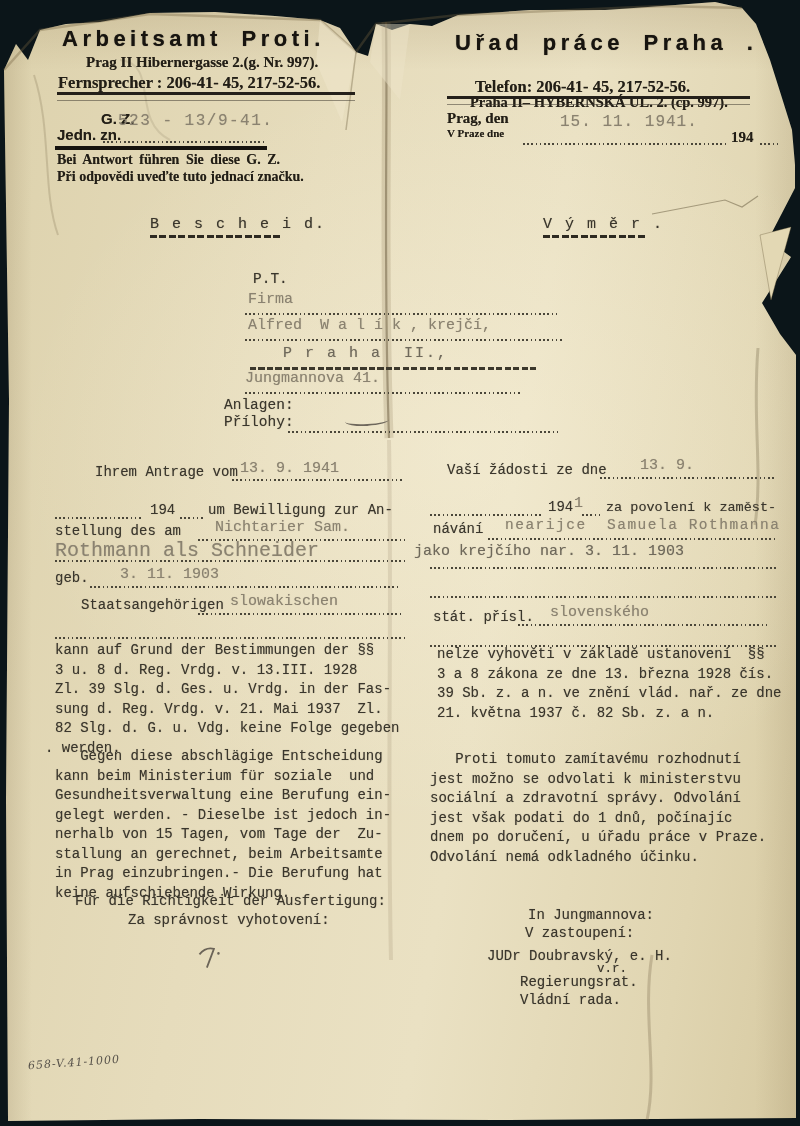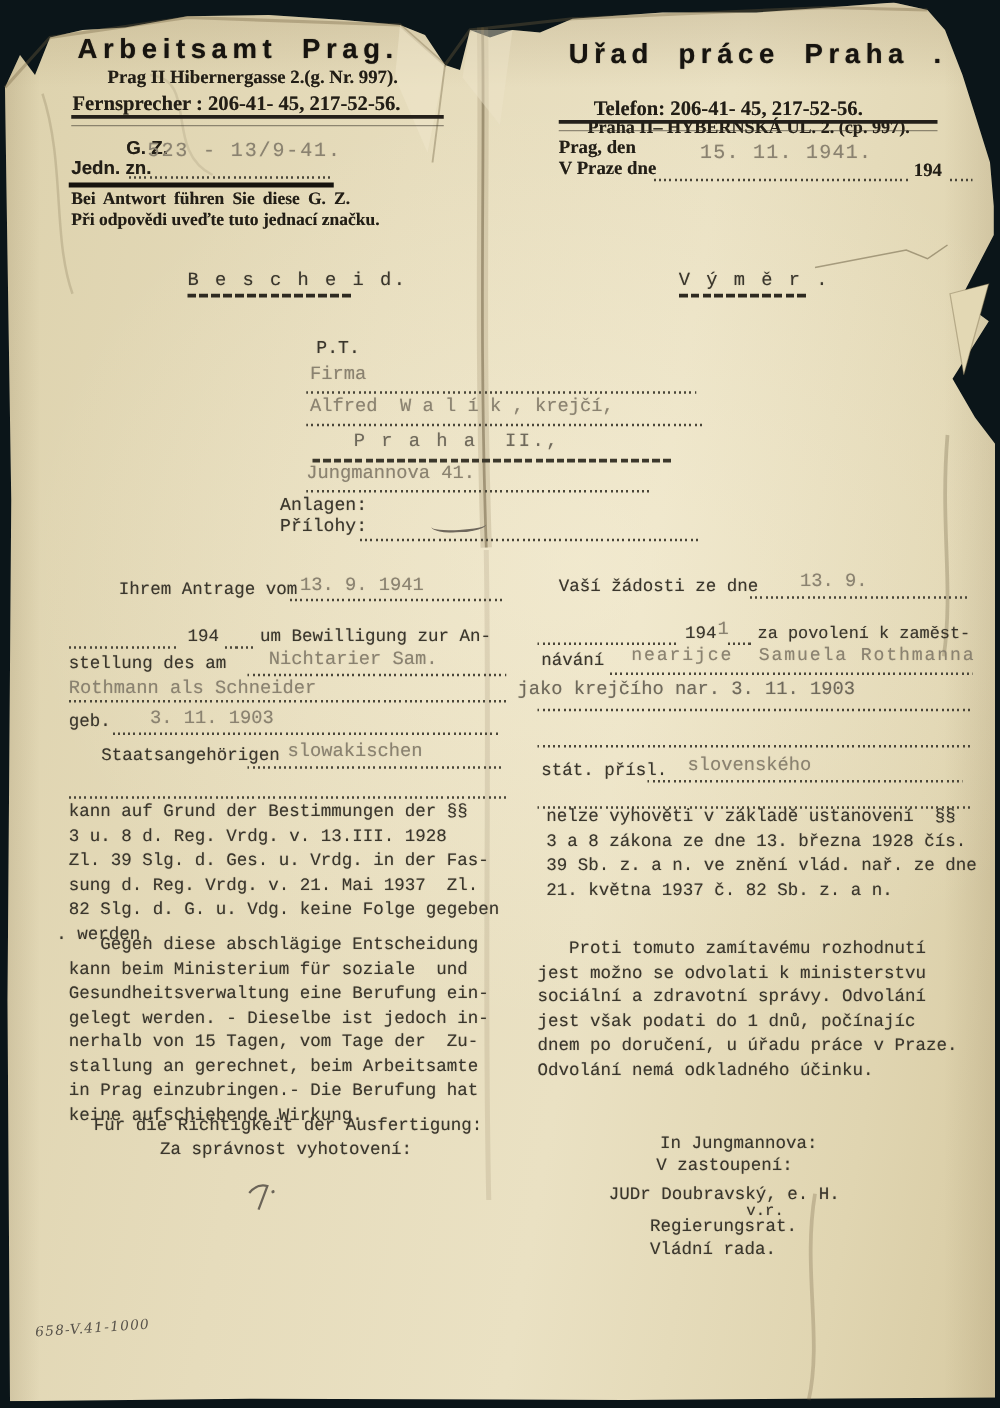--- a/index.html
+++ b/index.html
@@ -53,40 +53,40 @@
     <polygon points="760,235 791,227 771,300" fill="#e3d8b4" stroke="rgba(100,85,55,0.35)" stroke-width="1"></polygon>
 
     <path d="M758,348 C752,420 763,470 755,525" fill="none" stroke="rgba(110,95,65,0.30)" stroke-width="3"></path>
     <path d="M652,955 C642,1015 658,1070 647,1120" fill="none" stroke="rgba(110,95,65,0.28)" stroke-width="3"></path>
     <path d="M34,75 C52,130 42,190 58,235" fill="none" stroke="rgba(110,95,65,0.22)" stroke-width="2"></path>
     <path d="M120,60 C160,64 130,120 170,140" fill="none" stroke="rgba(110,95,65,0.15)" stroke-width="2"></path>
   </svg>
 
   <div class="content">
 
-    <div class="bigtitle" style="left:62px;top:26px;">Arbeitsamt Prag.</div>
+    <div class="bigtitle" style="left:62px;top:26px;">Arbeitsamt Proti.</div>
     <div class="serifb" style="left:86px;top:54px;font-size:15px;">Prag II Hibernergasse 2.(g. Nr. 997).</div>
     <div class="serifb" style="left:58px;top:73px;font-size:16.5px;">Fernsprecher : 206-41- 45, 217-52-56.</div>
     <div class="dblrule" style="left:57px;top:92px;width:298px;"></div>
 
     <div class="bigtitle" style="left:455px;top:30px;">Uřad práce Praha .</div>
     <div class="serifb" style="left:470px;top:58px;font-size:14.5px;margin-top:36px;">Praha II–  HYBERNSKÁ UL. 2. (čp. 997).</div>
     <div class="serifb" style="left:475px;top:77px;font-size:16.5px;">Telefon: 206-41- 45, 217-52-56.</div>
     <div class="dblrule" style="left:447px;top:96px;width:303px;"></div>
 
     <div class="serifb" style="left:57px;top:110px;font-size:15px;font-family:'Liberation Sans',sans-serif;margin-left:44px;">G. Z.</div>
     <div class="serifb" style="left:57px;top:126px;font-size:15px;font-family:'Liberation Sans',sans-serif;">Jedn. zn.</div>
     <div class="mono fill" style="left:118px;top:112px;font-size:16px;letter-spacing:1.5px;">523 - 13/9-41.</div>
     <div class="dots" style="left:103px;top:141px;width:162px;"></div>
     <div class="thickrule" style="left:55px;top:146px;width:212px;height:3.5px;"></div>
     <div class="serifb" style="left:57px;top:152px;font-size:14px;word-spacing:3px;">Bei Antwort führen Sie diese G. Z.</div>
     <div class="serifb" style="left:57px;top:169px;font-size:14px;">Při odpovědi uveďte tuto jednací značku.</div>
 
     <div class="serifb" style="left:447px;top:110px;font-size:15px;">Prag, den</div>
-    <div class="serifb" style="left:447px;top:127px;font-size:15px;">V Praze dne</div>
+    <div class="serifb" style="left:447px;top:127px;font-size:11px;">V Praze dne</div>
     <div class="mono fill" style="left:560px;top:113px;font-size:16px;letter-spacing:1px;">15. 11. 1941.</div>
     <div class="dots" style="left:523px;top:143px;width:205px;"></div>
     <div class="serifb" style="left:731px;top:129px;font-size:15px;">194</div>
     <div class="dots" style="left:760px;top:143px;width:18px;"></div>
 
     <div class="mono" style="left:150px;top:215px;font-size:15px;letter-spacing:2px;">B e s c h e i d.</div>
     <div class="dashline" style="left:150px;top:235px;width:132px;"></div>
     <div class="mono" style="left:543px;top:215px;font-size:15px;letter-spacing:2px;">V ý m ě r .</div>
     <div class="dashline" style="left:543px;top:235px;width:103px;"></div>
 
@@ -107,21 +107,21 @@
     <div class="mono" style="left:95px;top:463px;">Ihrem Antrage vom</div>
     <div class="mono fill" style="left:240px;top:459px;font-size:15px;">13. 9. 1941</div>
     <div class="dots" style="left:232px;top:479px;width:172px;"></div>
     <div class="dots" style="left:55px;top:517px;width:88px;"></div>
     <div class="mono" style="left:150px;top:501px;">194</div>
     <div class="dots" style="left:180px;top:517px;width:24px;"></div>
     <div class="mono" style="left:208px;top:501px;">um Bewilligung zur An-</div>
     <div class="mono" style="left:55px;top:522px;">stellung des am</div>
     <div class="mono fill" style="left:215px;top:518px;font-size:15px;">Nichtarier Sam.</div>
     <div class="dots" style="left:198px;top:539px;width:207px;"></div>
-    <div class="mono fill" style="left:55px;top:541px;font-size:15px;">Rothmann als Schneider</div>
+    <div class="mono fill" style="left:55px;top:541px;font-size:20px;">Rothmann als Schneider</div>
     <div class="dots" style="left:55px;top:560px;width:350px;"></div>
     <div class="mono" style="left:55px;top:569px;">geb.</div>
     <div class="mono fill" style="left:120px;top:565px;font-size:15px;">3. 11. 1903</div>
     <div class="dots" style="left:90px;top:586px;width:310px;"></div>
     <div class="mono" style="left:55px;top:596px;margin-left:26px;">Staatsangehörigen</div>
     <div class="mono fill" style="left:230px;top:592px;font-size:15px;">slowakischen</div>
     <div class="dots" style="left:198px;top:613px;width:205px;"></div>
     <div class="dots" style="left:55px;top:637px;width:350px;"></div>
 
     <div class="mono" style="left:447px;top:461px;">Vaší žádosti ze dne</div>

